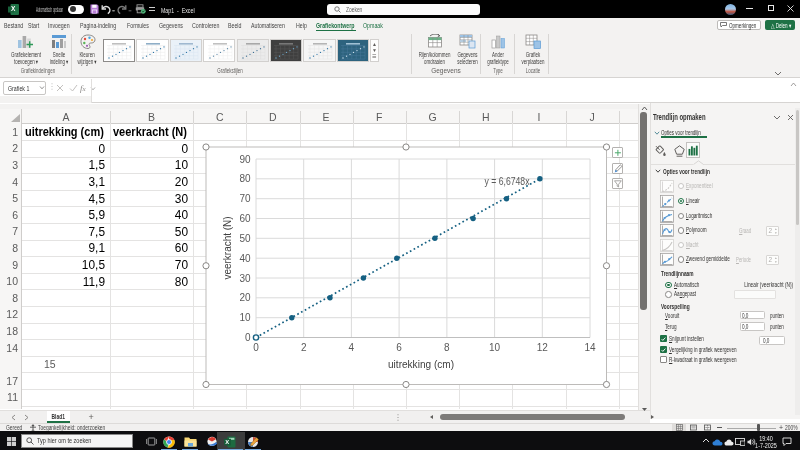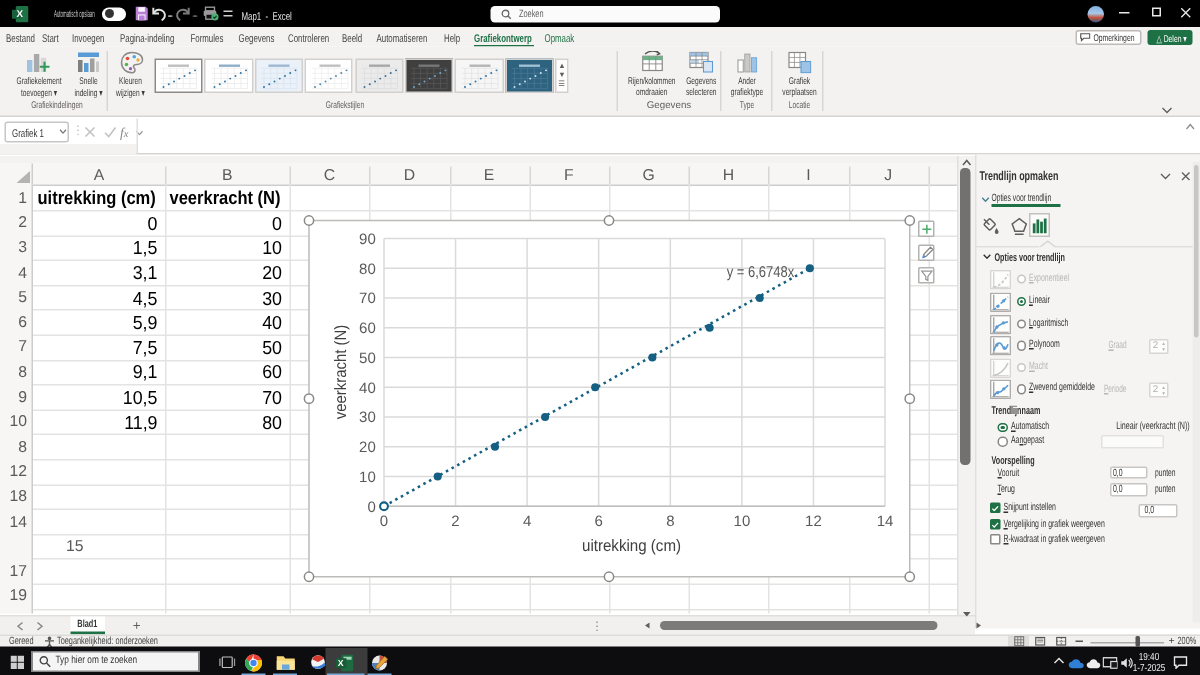--- a/index.html
+++ b/index.html
@@ -432,21 +432,21 @@
 <div class="abs" style="left:0;top:225.3px;width:18px;font-size:10.5px;color:#5a5a5a;text-align:right;">7</div>
 <div class="abs" style="left:0;top:241.9px;width:18px;font-size:10.5px;color:#5a5a5a;text-align:right;">8</div>
 <div class="abs" style="left:0;top:258.5px;width:18px;font-size:10.5px;color:#5a5a5a;text-align:right;">9</div>
 <div class="abs" style="left:0;top:275.1px;width:18px;font-size:10.5px;color:#5a5a5a;text-align:right;">10</div>
 <div class="abs" style="left:0;top:291.7px;width:18px;font-size:10.5px;color:#5a5a5a;text-align:right;">8</div>
 <div class="abs" style="left:0;top:308.3px;width:18px;font-size:10.5px;color:#5a5a5a;text-align:right;">12</div>
 <div class="abs" style="left:0;top:324.9px;width:18px;font-size:10.5px;color:#5a5a5a;text-align:right;">18</div>
 <div class="abs" style="left:0;top:341.5px;width:18px;font-size:10.5px;color:#5a5a5a;text-align:right;">14</div>
 <div class="abs" style="left:0;top:358.1px;width:18px;font-size:10.5px;color:#5a5a5a;text-align:right;padding-left:44px;">15</div>
 <div class="abs" style="left:0;top:374.7px;width:18px;font-size:10.5px;color:#5a5a5a;text-align:right;">17</div>
-<div class="abs" style="left:0;top:391.3px;width:18px;font-size:10.5px;color:#5a5a5a;text-align:right;">19</div>
+<div class="abs" style="left:0;top:391.3px;width:18px;font-size:10.5px;color:#5a5a5a;text-align:right;">11</div>
 <div class="abs" style="left:22px;top:140.0px;width:616px;height:1px;background:#e4e3e2;"></div>
 <div class="abs" style="left:22px;top:156.6px;width:616px;height:1px;background:#e4e3e2;"></div>
 <div class="abs" style="left:22px;top:173.2px;width:616px;height:1px;background:#e4e3e2;"></div>
 <div class="abs" style="left:22px;top:189.8px;width:616px;height:1px;background:#e4e3e2;"></div>
 <div class="abs" style="left:22px;top:206.4px;width:616px;height:1px;background:#e4e3e2;"></div>
 <div class="abs" style="left:22px;top:223.0px;width:616px;height:1px;background:#e4e3e2;"></div>
 <div class="abs" style="left:22px;top:239.6px;width:616px;height:1px;background:#e4e3e2;"></div>
 <div class="abs" style="left:22px;top:256.2px;width:616px;height:1px;background:#e4e3e2;"></div>
 <div class="abs" style="left:22px;top:272.8px;width:616px;height:1px;background:#e4e3e2;"></div>
 <div class="abs" style="left:22px;top:289.4px;width:616px;height:1px;background:#e4e3e2;"></div>

